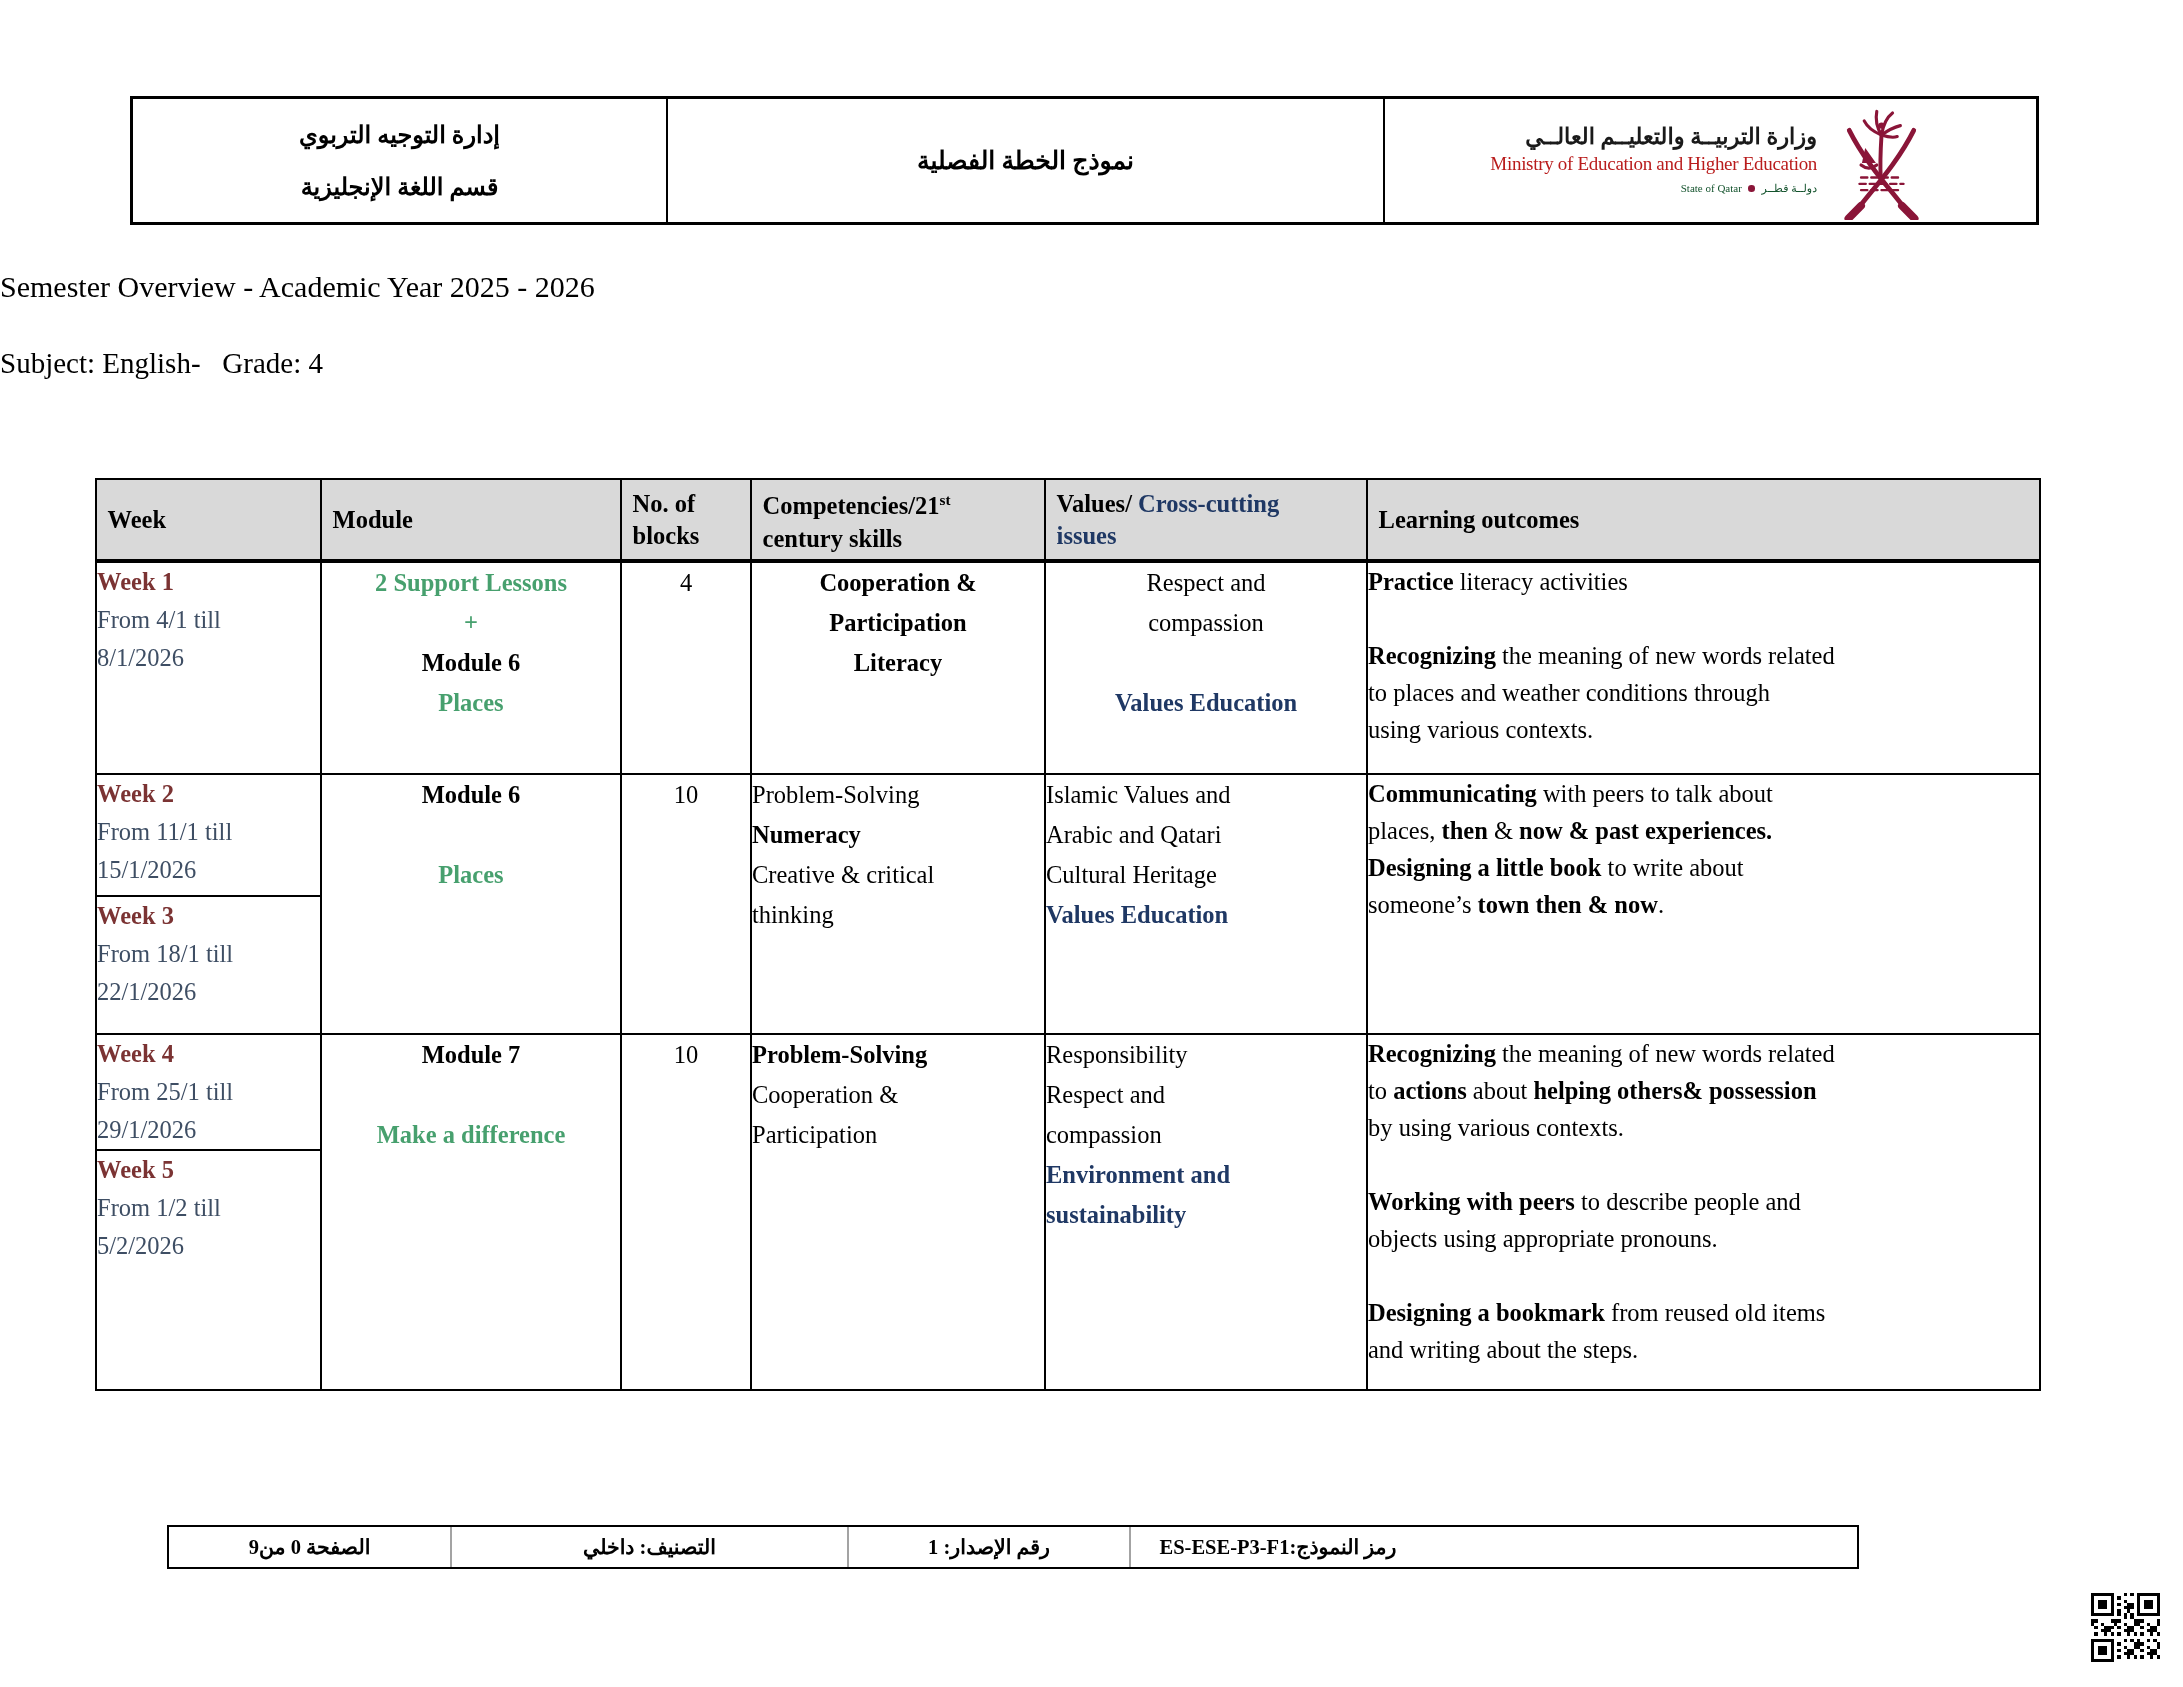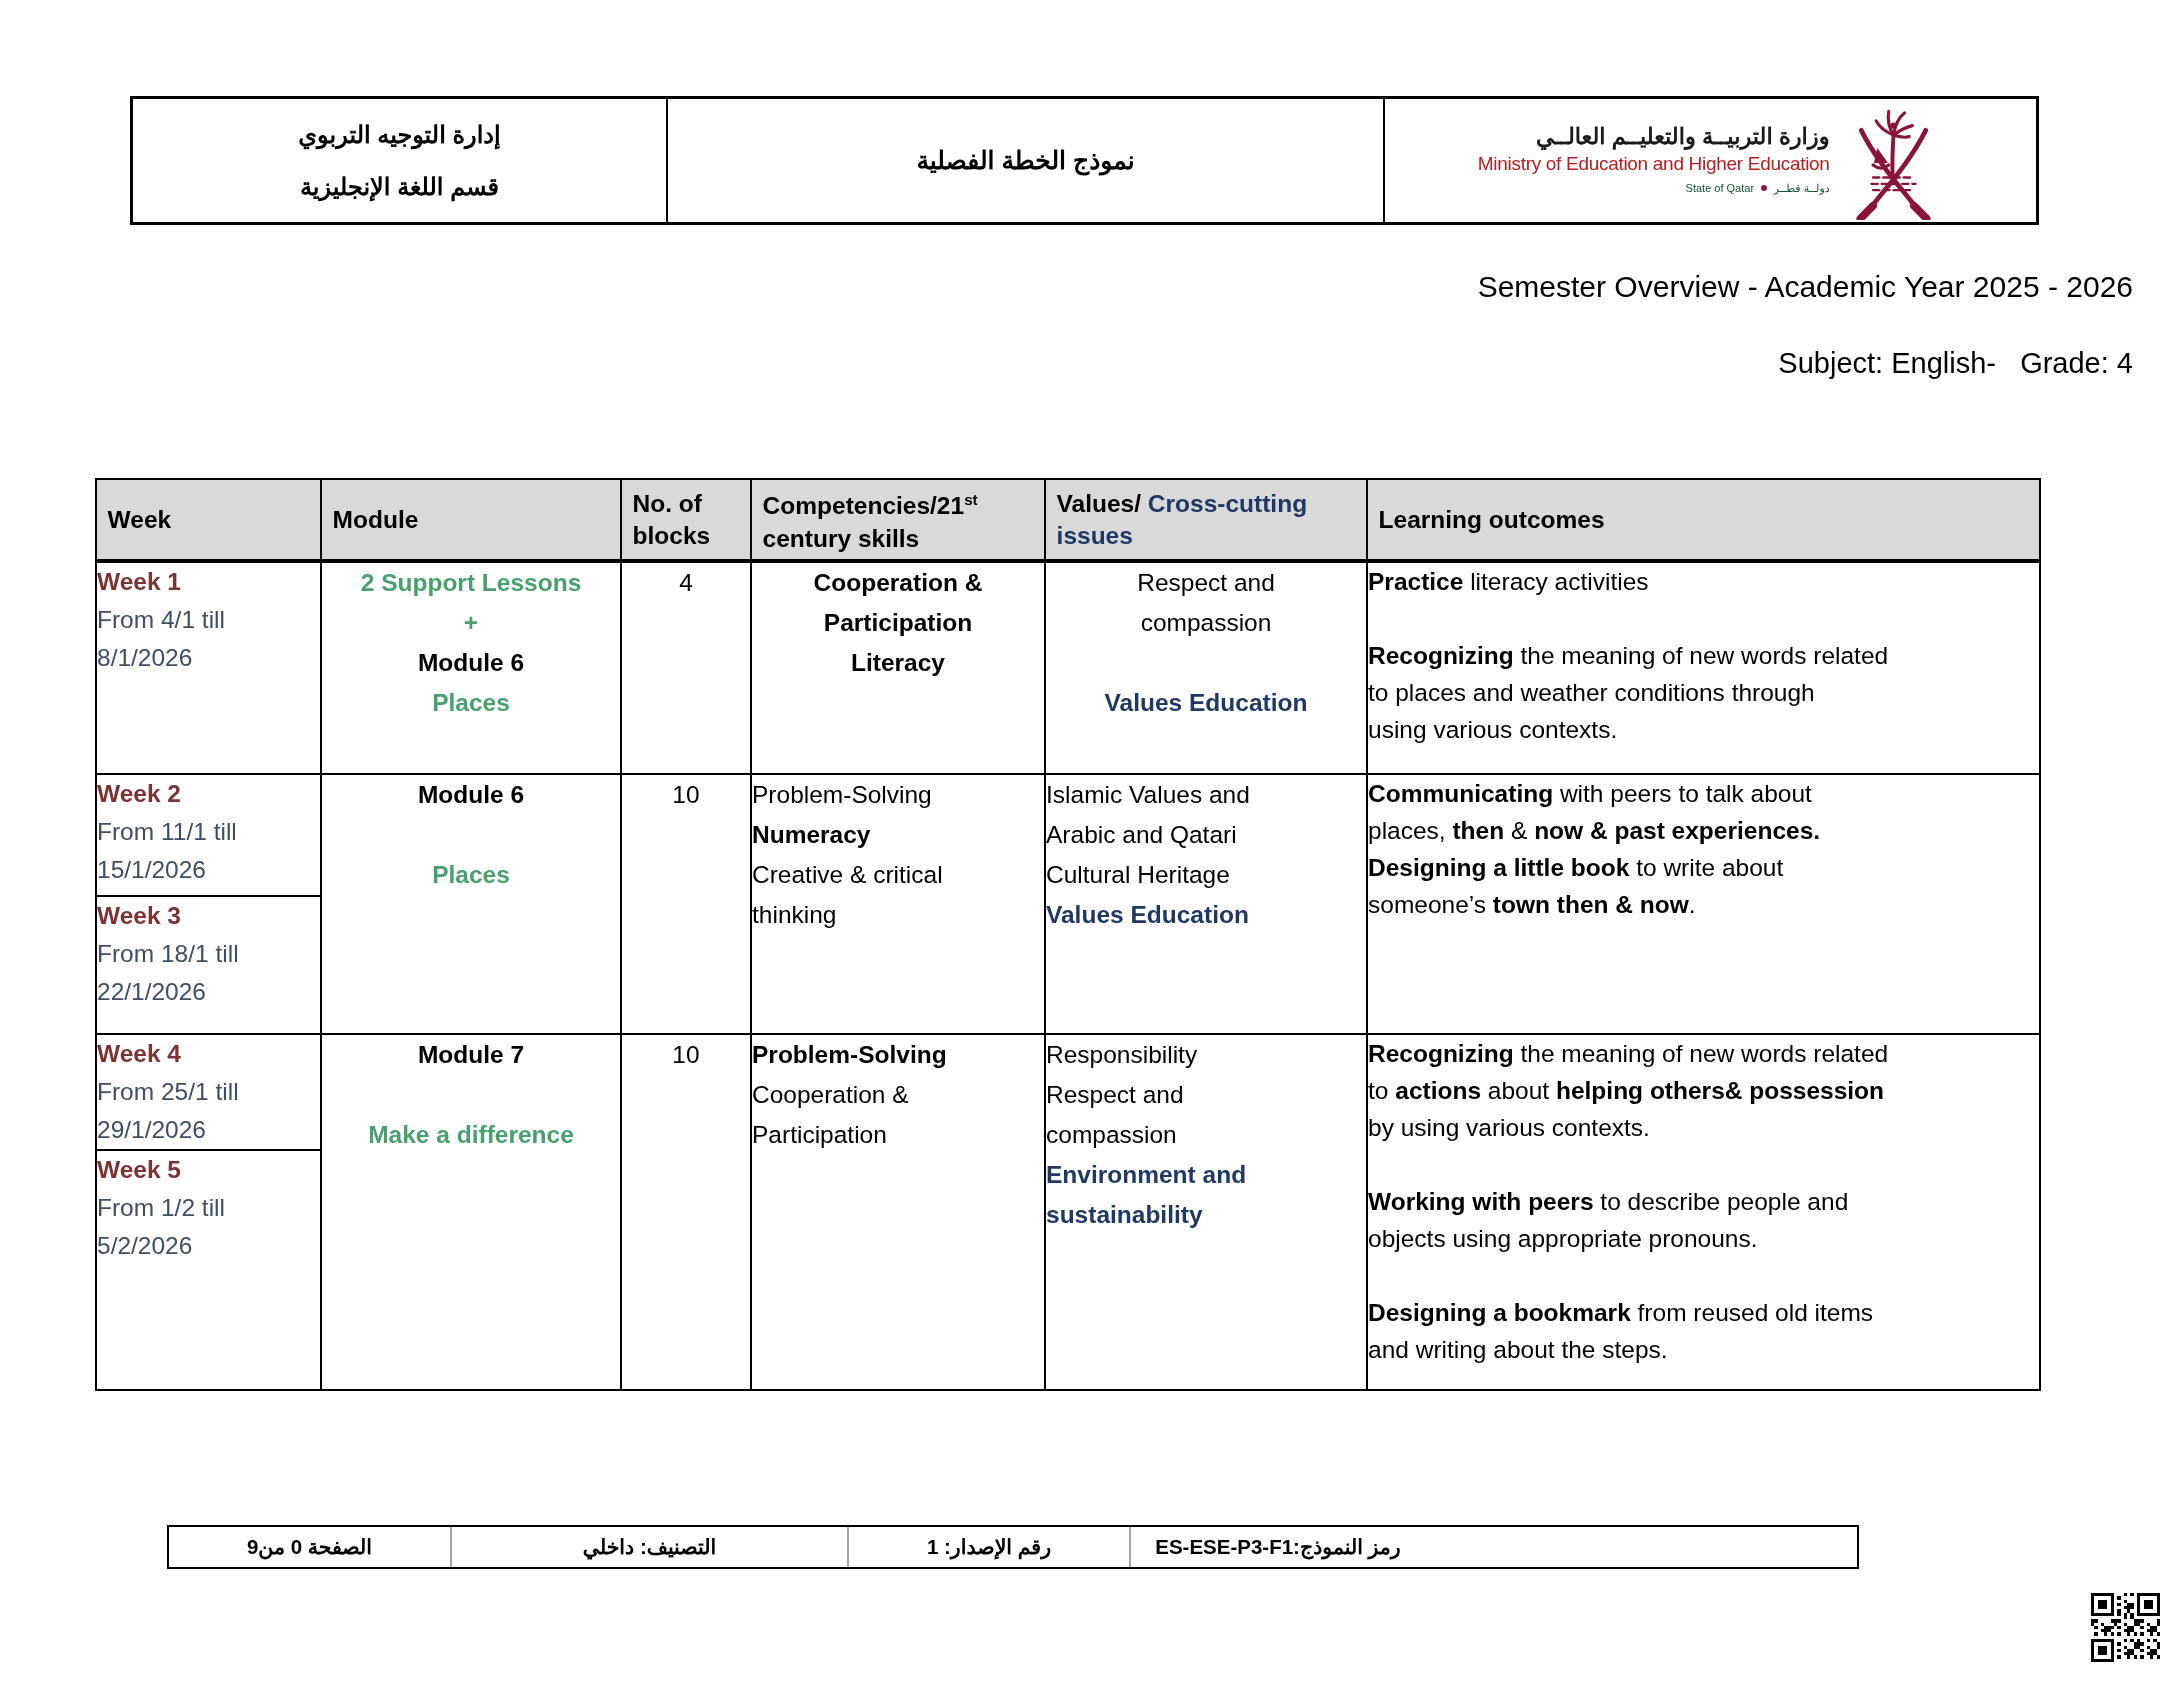--- a/index.html
+++ b/index.html
@@ -1,19 +1,19 @@
 <!DOCTYPE html>
 <html style="font-size:10.6px"><head>
 <meta charset="utf-8">
 <style>
   html,body{margin:0;padding:0;background:#888;}
   *{box-sizing:border-box;}
   .page{
     position:relative;width:2183px;height:1687px;background:#ffffff;
-    font-family:Liberation Sans, sans-serif;color:#000;
+    font-family:Liberation Serif, serif;color:#000;
     overflow:hidden;
     --maroon:#7B3333;--slate:#3E4E64;--green:#47A06E;--navy:#1F3864;
     --qmaroon:#8A1538;--hbg:#D9D9D9;
   }
   
   .letterhead{
     position:absolute;left:130px;top:96px;width:1909px;height:129px;
     border:3.3px solid #000;display:flex;
   }
   .lh-cell{height:100%;display:flex;flex-direction:column;justify-content:center;align-items:center;}
@@ -22,21 +22,21 @@
   .lh-form{width:719px;border-left:2px solid #000;border-right:2px solid #000;}
   .lh-form .ar-line{font-weight:700;font-size:25px;direction:rtl;}
   .lh-logo{flex:1;flex-direction:row;justify-content:center;gap:14.6px;align-items:center;}
   .logo-text{text-align:right;direction:ltr;}
   .lt-ar{font-weight:700;font-size:22.5px;color:#1a1a1a;line-height:29px;direction:rtl;}
   .lt-en{font-size:19px;color:#b91c1c;line-height:26.5px;letter-spacing:-0.3px;}
   .lt-state{font-size:11px;color:#14532d;line-height:21px;}
   .lt-state .dot{display:inline-block;width:6.6px;height:6.6px;background:var(--qmaroon);border-radius:50%;margin:0 6.6px 1.3px 6.6px;vertical-align:middle;}
   .emblem{width:99px;height:118px;}
   
-  .doc-title{position:absolute;left:0;width:2133px;text-align:right;white-space:pre;}
+  .doc-title{position:absolute;left:0;width:2133px;text-align:left;white-space:pre;}
   .t1{top:270px;font-size:30px;}
   .t2{top:347px;font-size:29px;}
   .t3{top:422px;font-size:29px;}
   
   table.main{
     position:absolute;left:95px;top:478px;width:1943px;
     border-collapse:collapse;table-layout:fixed;
   }
   table.main td{border:2px solid #000;vertical-align:top;font-size:24.5px;padding:0;overflow:hidden;}
   table.main{border:2.6px solid #000;}

